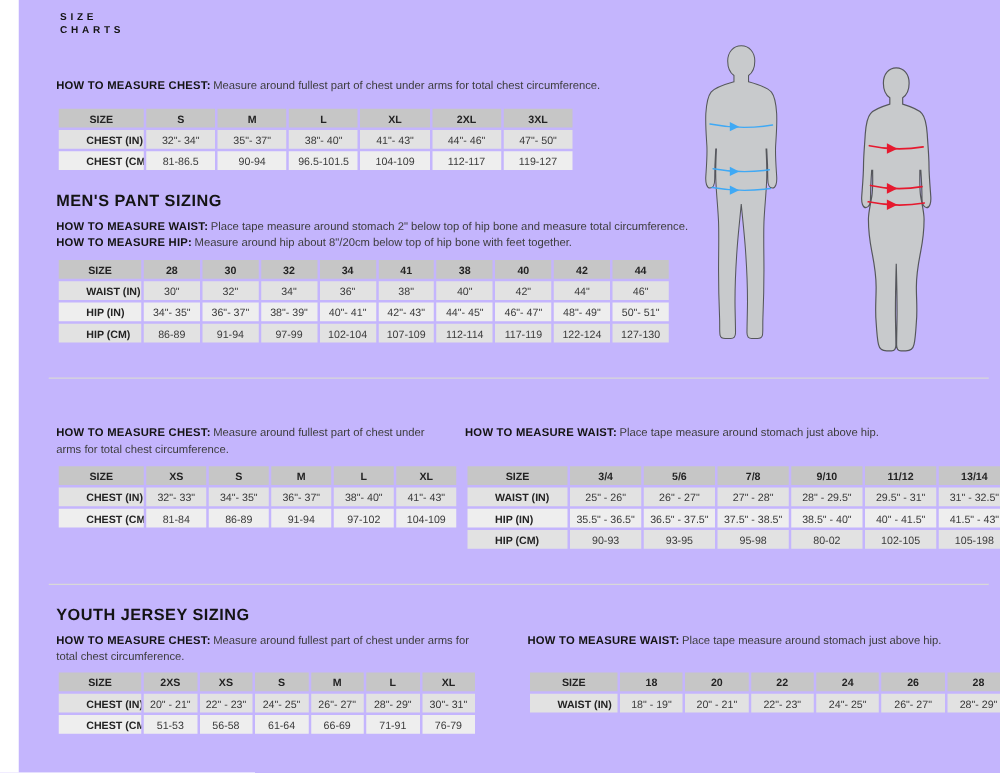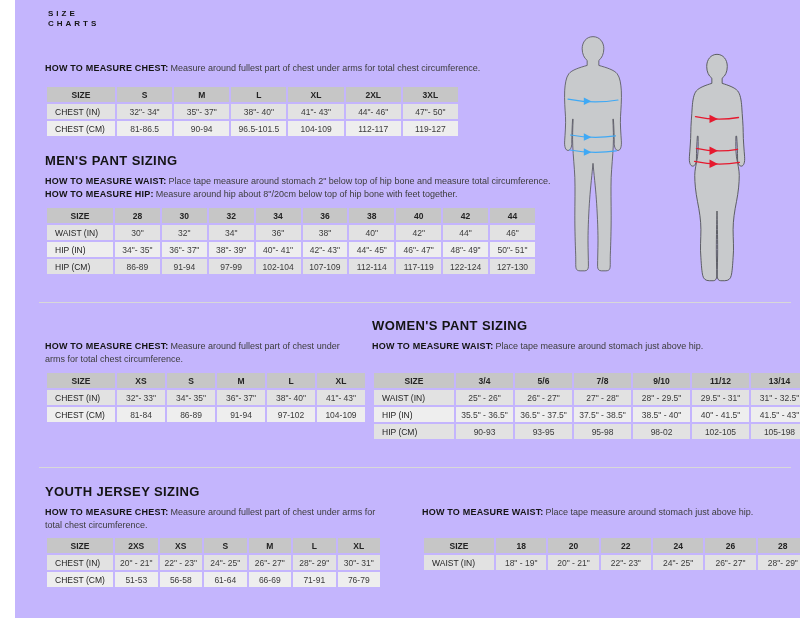--- a/index.html
+++ b/index.html
@@ -7,21 +7,21 @@
         font-family:"Liberation Sans",sans-serif;color:#222;margin-left:15px;}
   .abs{position:absolute;}
   .brand{font-size:8px;font-weight:bold;letter-spacing:3px;line-height:10px;color:#141414;}
   .title{margin:0;font-size:13px;font-weight:bold;letter-spacing:.4px;color:#141414;}
   .howto{margin:0;font-size:9px;line-height:12.5px;color:#3c3c3c;}
   .howto b{color:#141414;letter-spacing:.2px;margin-right:2px;}
   table.sz{border-collapse:separate;border-spacing:2px;table-layout:fixed;}
   table.sz th,table.sz td{height:15px;padding:0 2px;font-size:8.5px;text-align:center;
         vertical-align:middle;overflow:hidden;white-space:nowrap;color:#3a3a3a;}
   table.sz thead th{background:#c6c6c6;font-weight:bold;color:#232323;}
-  table.sz tbody th.label-col{text-align:left;padding-left:8px;font-weight:normal;color:#232323;}
+  table.sz tbody th.label-col{text-align:left;padding-left:22px;font-weight:bold;color:#232323;}
   table.sz tr.row-odd th,table.sz tr.row-odd td{background:#e2e2e2;}
   table.sz tr.row-even th,table.sz tr.row-even td{background:#eeeeee;}
   .lw62 .label-col{width:62px;} .lw64 .label-col{width:64px;}
   .lw66 .label-col{width:66px;} .lw76 .label-col{width:76px;}
   .divider{height:1px;background:#d8d8d8;}
   svg.figure{position:absolute;overflow:visible;}
   svg .body{stroke:#55575b;stroke-width:1;}
   svg .arrow{fill:none;stroke-width:1.4;stroke-linecap:round;}
 </style>
 </head>
@@ -77,21 +77,21 @@
     <div><b>HOW TO MEASURE HIP:</b><span>Measure around hip about 8"/20cm below top of hip bone with feet together.</span></div>
   </div>
   <table class="abs sz lw62" style="left:30px;top:206px;width:492px">
       <thead>
         <tr>
           <th class="label-col">SIZE</th>
           <th>28</th>
           <th>30</th>
           <th>32</th>
           <th>34</th>
-          <th>36</th>
+          <th>41</th>
           <th>38</th>
           <th>40</th>
           <th>42</th>
           <th>44</th>
         </tr>
       </thead>
       <tbody>
         <tr class="row-odd">
           <th class="label-col">WAIST (IN)</th>
           <td>30"</td>
@@ -214,21 +214,20 @@
           <th class="label-col">CHEST (CM)</th>
           <td>81-84</td>
           <td>86-89</td>
           <td>91-94</td>
           <td>97-102</td>
           <td>104-109</td>
         </tr>
       </tbody>
     </table>
 
-  <h2 class="abs title" style="left:357px;top:318px">WOMEN'S PANT SIZING</h2>
   <div class="abs howto" style="left:357px;top:340px;width:440px">
     <div><b>HOW TO MEASURE WAIST:</b><span>Place tape measure around stomach just above hip.</span></div>
   </div>
   <table class="abs sz lw76" style="left:357px;top:371px;width:438px">
       <thead>
         <tr>
           <th class="label-col">SIZE</th>
           <th>3/4</th>
           <th>5/6</th>
           <th>7/8</th>
@@ -254,21 +253,21 @@
           <td>37.5" - 38.5"</td>
           <td>38.5" - 40"</td>
           <td>40" - 41.5"</td>
           <td>41.5" - 43"</td>
         </tr>
         <tr class="row-odd">
           <th class="label-col">HIP (CM)</th>
           <td>90-93</td>
           <td>93-95</td>
           <td>95-98</td>
-          <td>98-02</td>
+          <td>80-02</td>
           <td>102-105</td>
           <td>105-198</td>
         </tr>
       </tbody>
     </table>
 
   <div class="abs divider" style="left:24px;top:467px;width:752px"></div>
 
   <h2 class="abs title" style="left:30px;top:484px">YOUTH JERSEY SIZING</h2>
   <p class="abs howto" style="left:30px;top:506px;width:335px">

